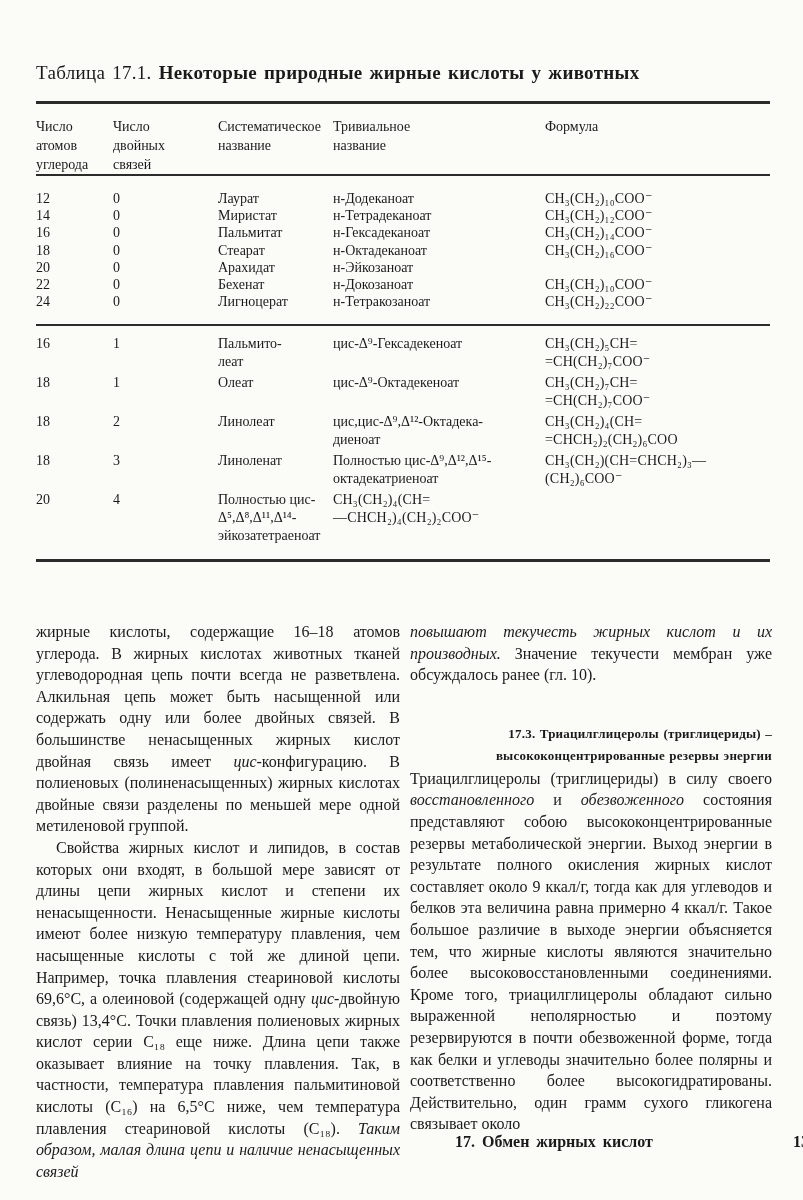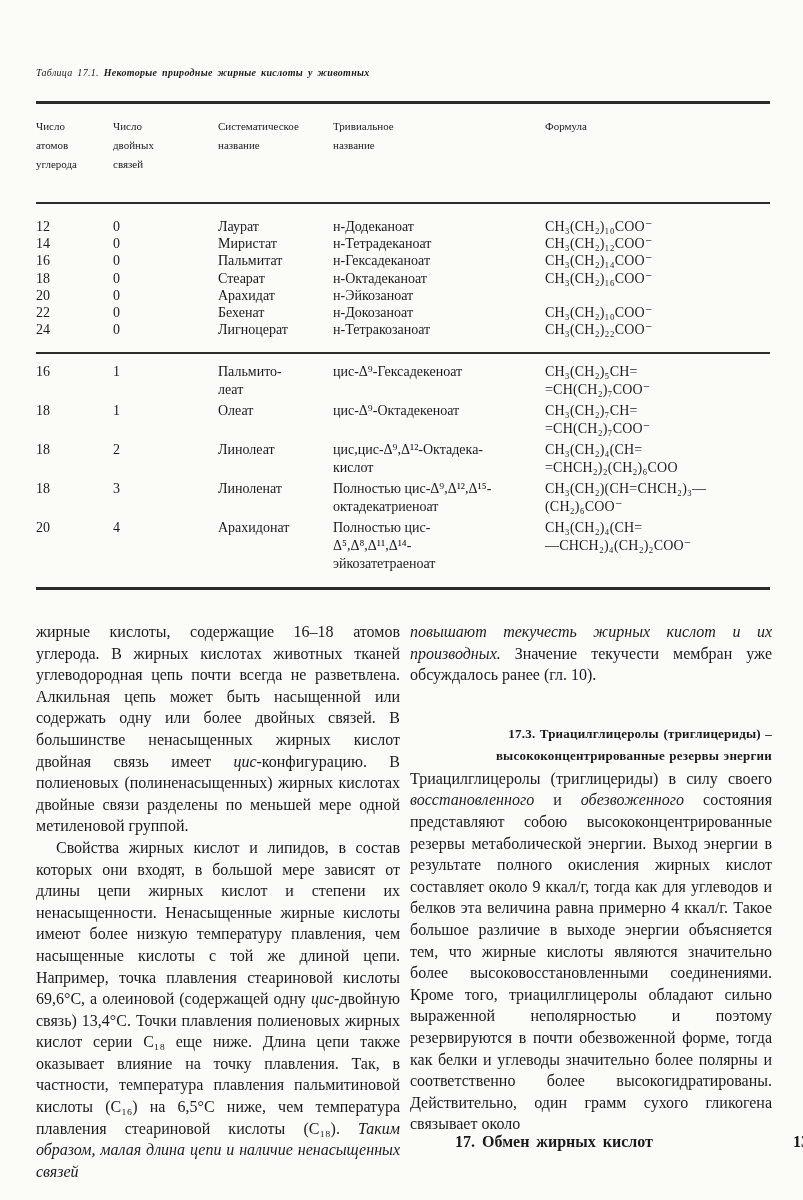--- a/index.html
+++ b/index.html
@@ -6,37 +6,36 @@
   .page {
     position:relative;
     width:803px; height:1200px;
     background:#fbfcf8;
     font-family:"Liberation Serif","DejaVu Serif","DejaVu Sans",serif;
     color:#1a1a1a;
     overflow:hidden;
   }
   .caption {
     position:absolute; left:36px; top:64px; width:734px;
-    font-size:10px; line-height:18px; letter-spacing:0.3px;
+    font-size:19px; line-height:18px; letter-spacing:0.3px;
     word-spacing:2px;
-    font-style:italic;
   }
   .caption .bd { font-weight:bold; }
   .tableblock {
     position:absolute; left:36px; top:101px; width:734px;
     font-size:14px;
   }
   .rule { border:0; border-top:2px solid #2b2b2b; margin:0; }
   .rule.thick { border-top-width:3px; }
   .tgrid {
     display:grid;
     grid-template-columns:77px 105px 115px 212px auto;
     column-gap:0;
   }
-  .thead { padding:13px 0 28px 0; line-height:19px; font-size:11px; }
+  .thead { padding:13px 0 0 0; line-height:19px; font-size:14px; }
   .tbody1 { padding:14px 0 14px 0; }
   .tbody1 .tgrid { line-height:17.2px; }
   .tbody2 { padding:9px 0 11px 0; }
   .tbody2 .tgrid { line-height:18px; margin-bottom:3px; }
   .cell { white-space:pre-line; }
   .formula { letter-spacing:0.2px; }
   .col {
     position:absolute; top:582px; width:364px;
     font-size:16px; line-height:21.6px; text-align:justify;margin-top:39px;
   }
@@ -147,37 +146,36 @@
         <div class="cell">Олеат</div>
         <div class="cell">цис-Δ⁹-Октадекеноат</div>
         <div class="cell formula">CH₃(CH₂)₇CH=
 =CH(CH₂)₇COO⁻</div>
       </div>
       <div class="tgrid">
         <div class="cell">18</div>
         <div class="cell">2</div>
         <div class="cell">Линолеат</div>
         <div class="cell">цис,цис-Δ⁹,Δ¹²-Октадека-
-кислот</div>
+диеноат</div>
         <div class="cell formula">CH₃(CH₂)₄(CH=
 =CHCH₂)₂(CH₂)₆COO</div>
       </div>
       <div class="tgrid">
         <div class="cell">18</div>
         <div class="cell">3</div>
         <div class="cell">Линоленат</div>
         <div class="cell">Полностью цис-Δ⁹,Δ¹²,Δ¹⁵-
 октадекатриеноат</div>
         <div class="cell formula">CH₃(CH₂)(CH=CHCH₂)₃—
 (CH₂)₆COO⁻</div>
       </div>
       <div class="tgrid">
         <div class="cell">20</div>
         <div class="cell">4</div>
-        <div class="cell">Арахидонат</div>
         <div class="cell">Полностью цис-
 Δ⁵,Δ⁸,Δ¹¹,Δ¹⁴-
 эйкозатетраеноат</div>
         <div class="cell formula">CH₃(CH₂)₄(CH=
 —CHCH₂)₄(CH₂)₂COO⁻</div>
       </div>
     </div>
     <hr class="rule thick">
   </div>
 

